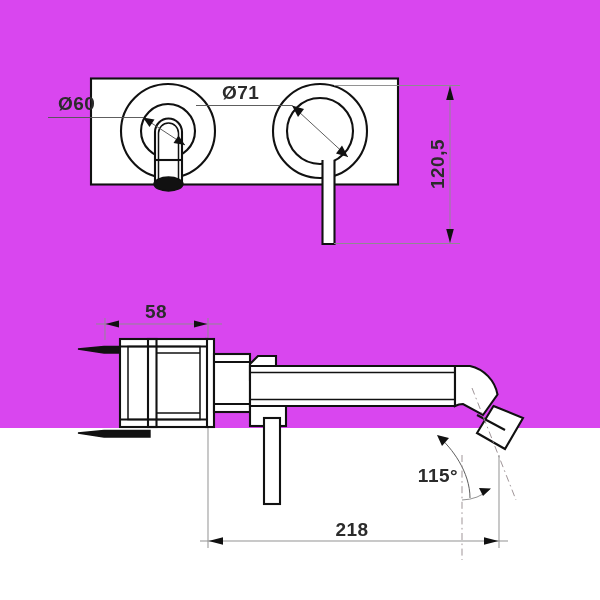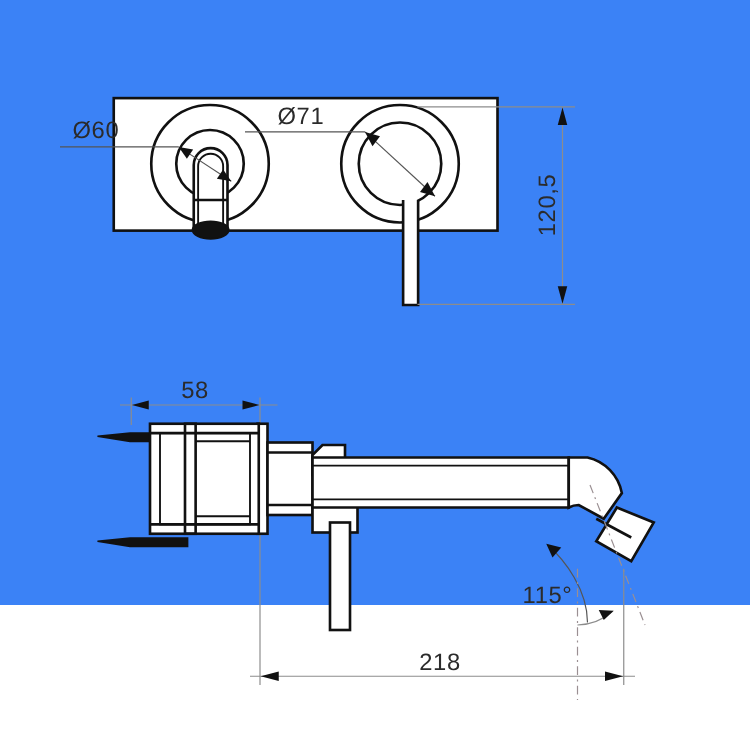--- a/index.html
+++ b/index.html
@@ -9,22 +9,23 @@
   }
   body {
     width: 600px;
     height: 600px;
     font-family: "Liberation Sans", sans-serif;
     overflow: hidden;
   }
   #drawing-root {
     position: relative;
     width: 600px;
-    height: 484px;
-    background: #3b82f6;
+    height: 428px;
+    background: #d946ef;
+    font-weight: bold;
   }
   svg#tech-drawing {
     display: block;
     width: 600px;
     height: 600px;
   }
   .part-line {
     fill: none;
     stroke: #111111;
     stroke-width: 2.1;

